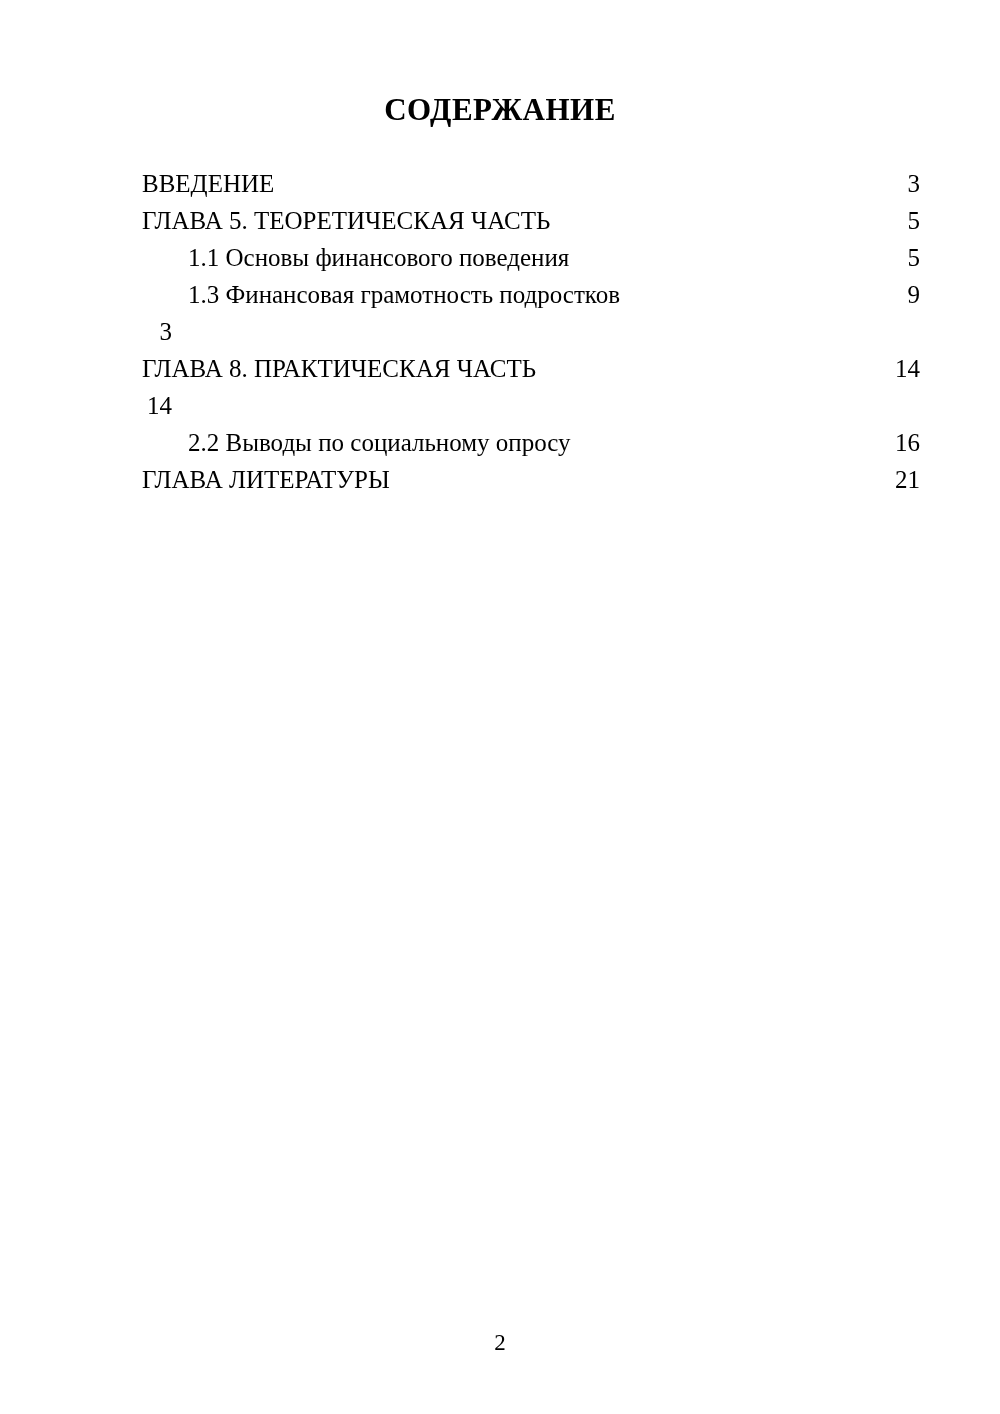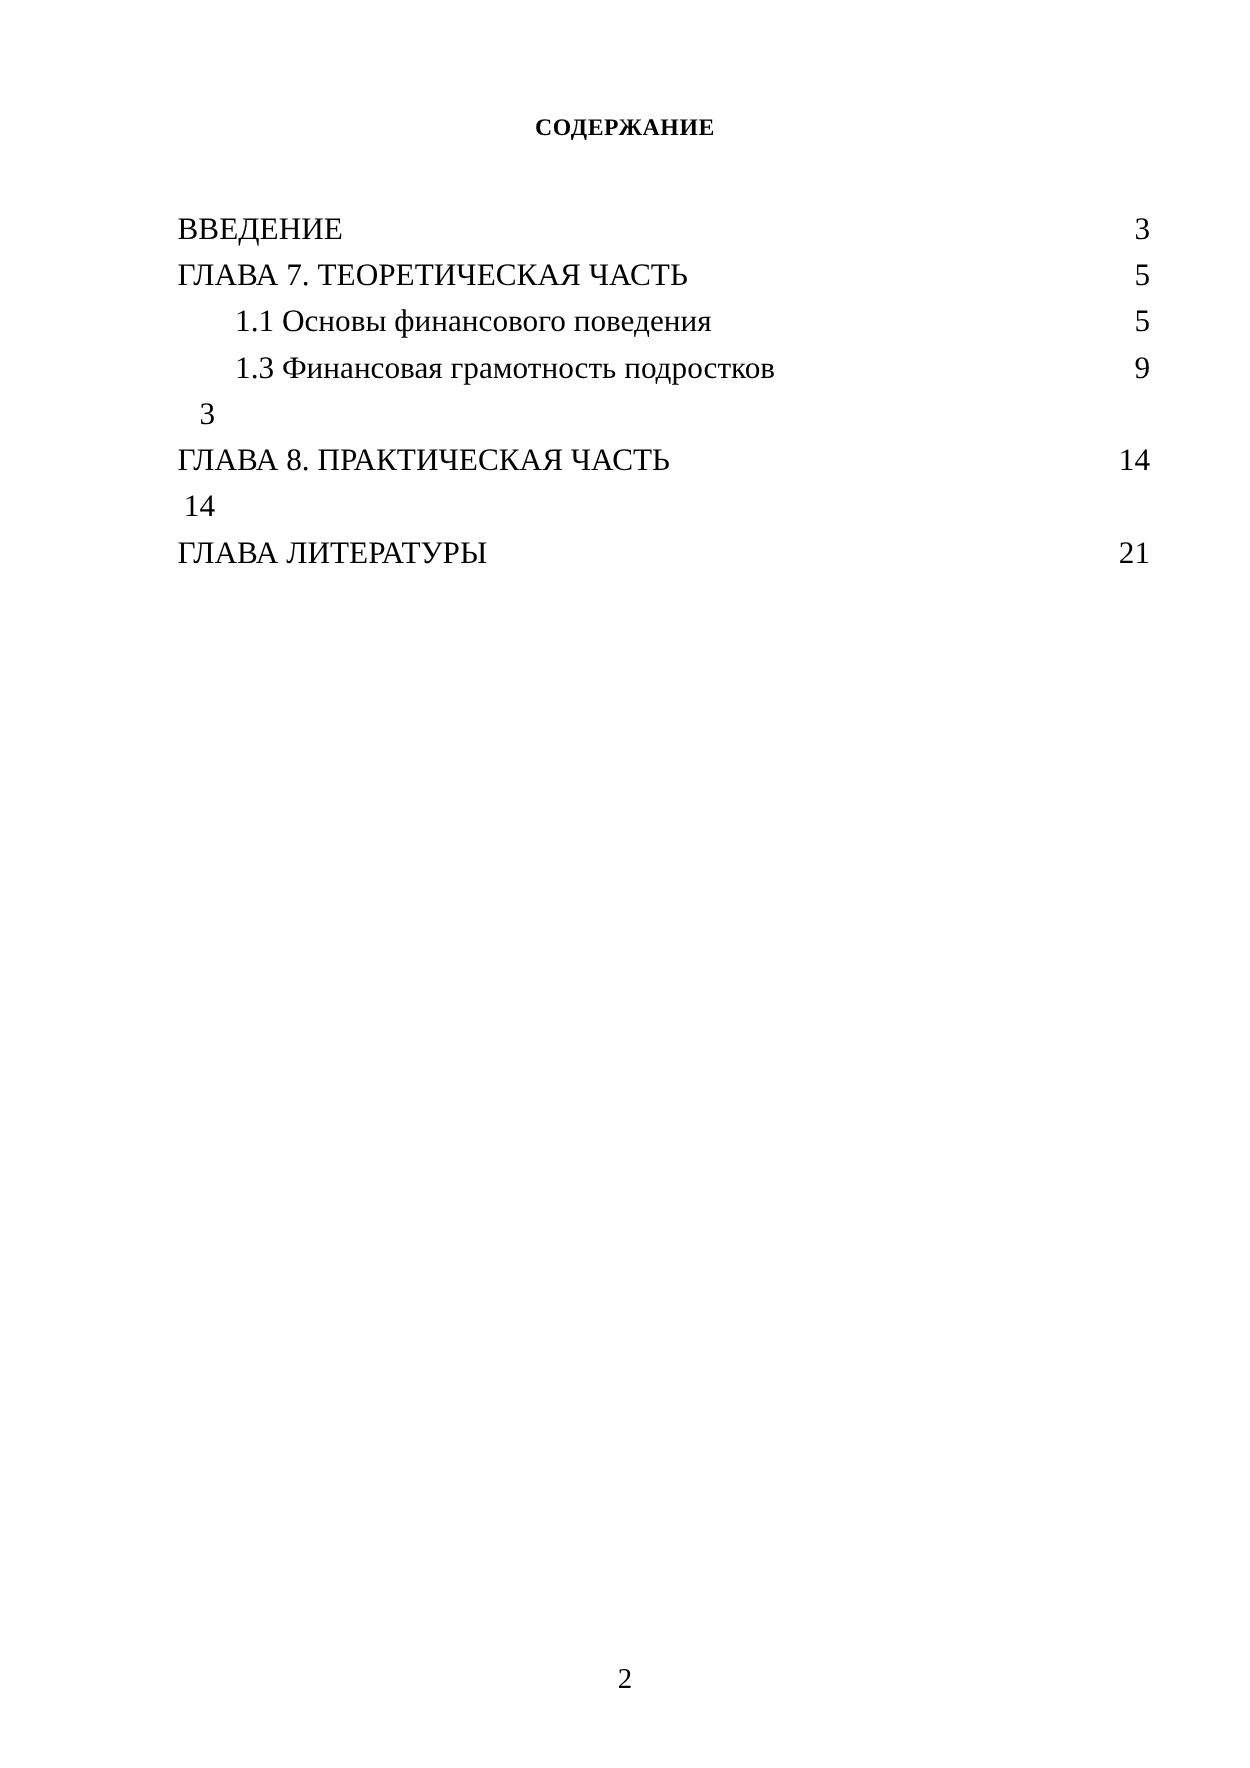--- a/index.html
+++ b/index.html
@@ -22,21 +22,21 @@
     width: 1000px;
     height: 1414px;
     background: #ffffff;
   }
   .doc-title {
     position: absolute;
     top: 92px;
     left: 0;
     width: 1000px;
     text-align: center;
-    font-size: 19px;
+    font-size: 31px;
     font-weight: bold;
     letter-spacing: 0.5px;
   }
   .toc {
     position: absolute;
     top: 165px;
     left: 142px;
     width: 778px;
   }
   .toc-row {
@@ -75,41 +75,45 @@
 <div class="page">
 
   <div class="doc-title">СОДЕРЖАНИЕ</div>
 
   <div class="toc" id="toc-container">
       <div class="toc-row level-1">
         <span class="label">ВВЕДЕНИЕ</span>
         <span class="page-num">3</span>
       </div>
       <div class="toc-row level-1">
-        <span class="label">ГЛАВА 7. ТЕОРЕТИЧЕСКАЯ ЧАСТЬ</span>
+        <span class="label">ГЛАВА 5. ТЕОРЕТИЧЕСКАЯ ЧАСТЬ</span>
         <span class="page-num">5</span>
       </div>
       <div class="toc-row level-2">
         <span class="label">1.1 Основы финансового поведения</span>
         <span class="page-num">5</span>
       </div>
       <div class="toc-row level-2">
         <span class="label">1.3 Финансовая грамотность подростков</span>
         <span class="page-num">9</span>
       </div>
       <div class="toc-row level-2">
         <span class="page-num">3</span>
       </div>
       <div class="toc-row level-1">
         <span class="label">ГЛАВА 8. ПРАКТИЧЕСКАЯ ЧАСТЬ</span>
         <span class="page-num">14</span>
       </div>
       <div class="toc-row level-2">
         <span class="page-num">14</span>
       </div>
+      <div class="toc-row level-2">
+        <span class="label">2.2 Выводы по социальному опросу</span>
+        <span class="page-num">16</span>
+      </div>
       <div class="toc-row level-1">
         <span class="label">ГЛАВА ЛИТЕРАТУРЫ</span>
         <span class="page-num">21</span>
       </div>
     </div>
 
   <div class="page-number">2</div>
 
 </div>
 

